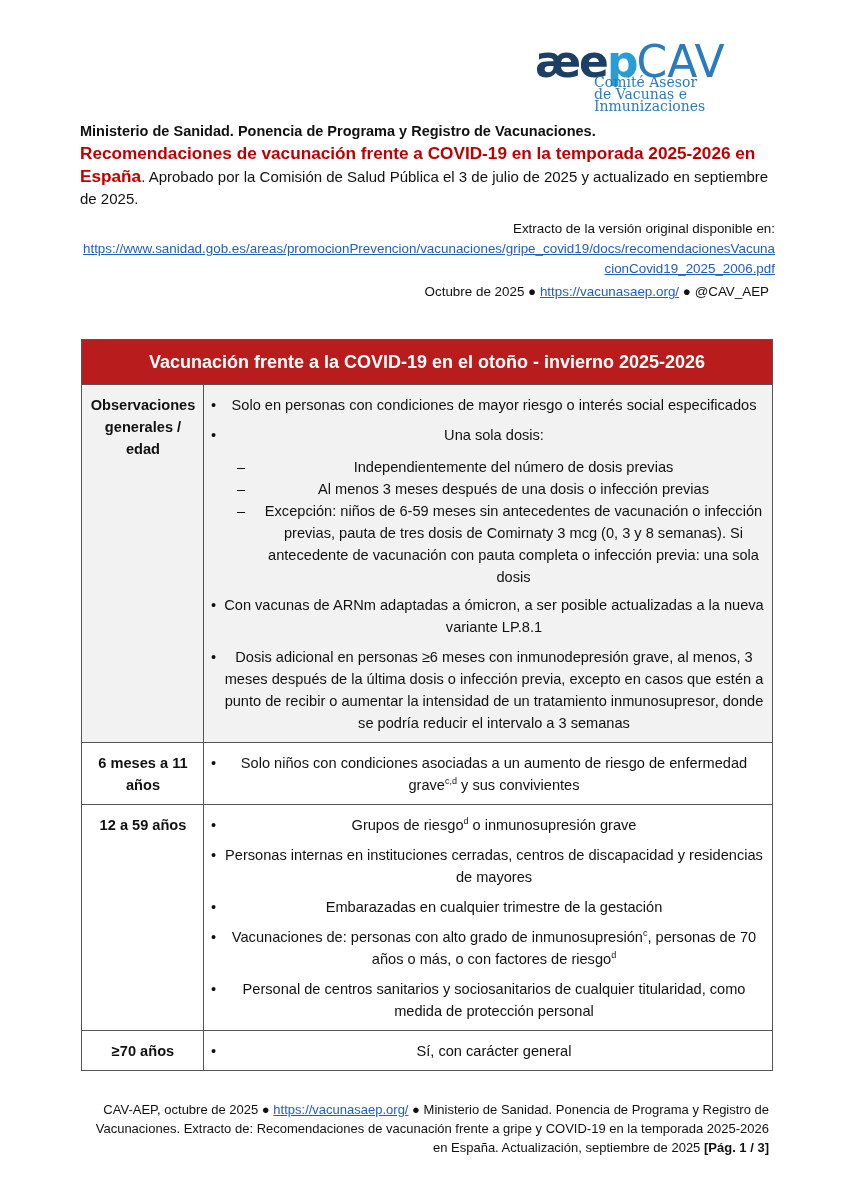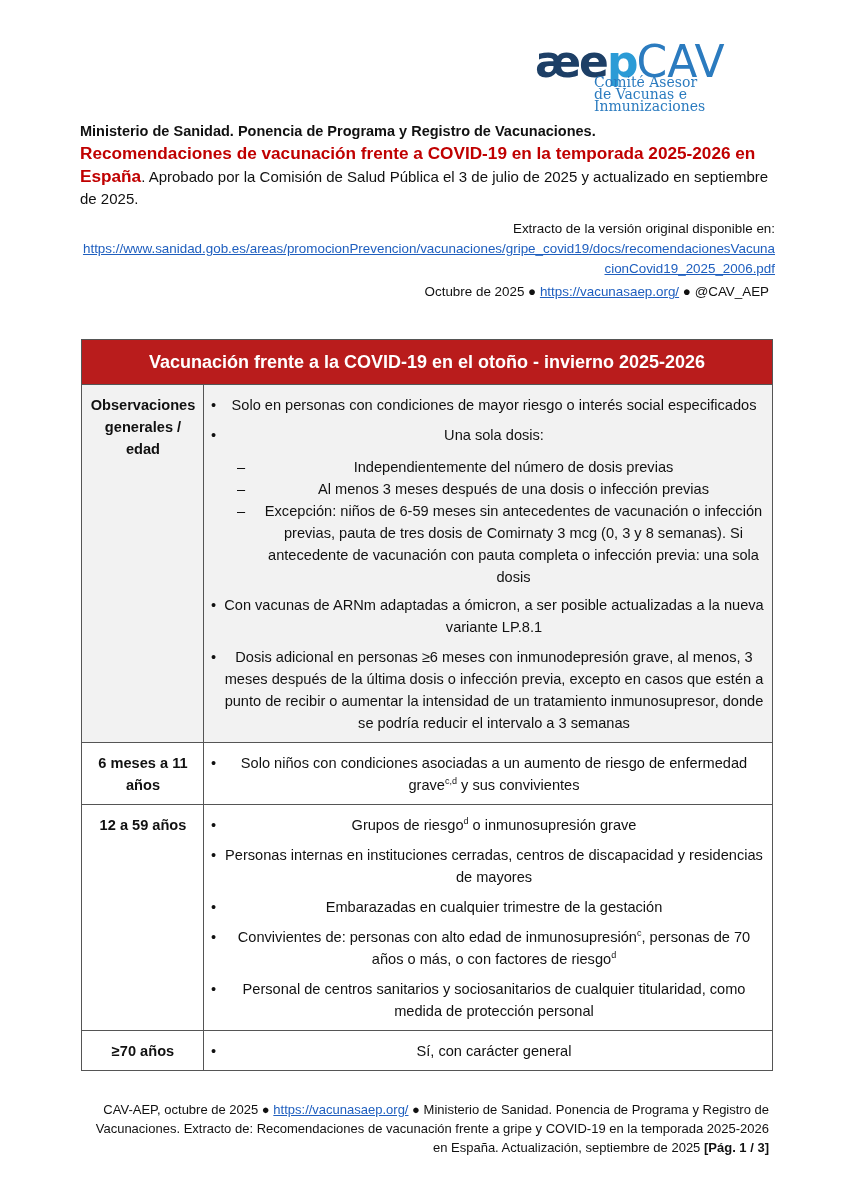--- a/index.html
+++ b/index.html
@@ -107,21 +107,21 @@
       </ul>
     </td>
   </tr>
   <tr>
     <td class="age">12 a 59 años</td>
     <td class="content">
       <ul class="bul">
         <li><span>Grupos de riesgo</span><sup>d</sup><span> o inmunosupresión grave</span></li>
         <li>Personas internas en instituciones cerradas, centros de discapacidad y residencias de mayores</li>
         <li>Embarazadas en cualquier trimestre de la gestación</li>
-        <li><span>Convivientes de: personas con alto edad de inmunosupresión</span><sup>c</sup><span>, personas de 70 años o más, o con factores de riesgo</span><sup>d</sup></li>
+        <li><span>Vacunaciones de: personas con alto grado de inmunosupresión</span><sup>c</sup><span>, personas de 70 años o más, o con factores de riesgo</span><sup>d</sup></li>
         <li>Personal de centros sanitarios y sociosanitarios de cualquier titularidad, como medida de protección personal</li>
       </ul>
     </td>
   </tr>
   <tr>
     <td class="age">≥70 años</td>
     <td class="content">
       <ul class="bul">
         <li>Sí, con carácter general</li>
       </ul>

